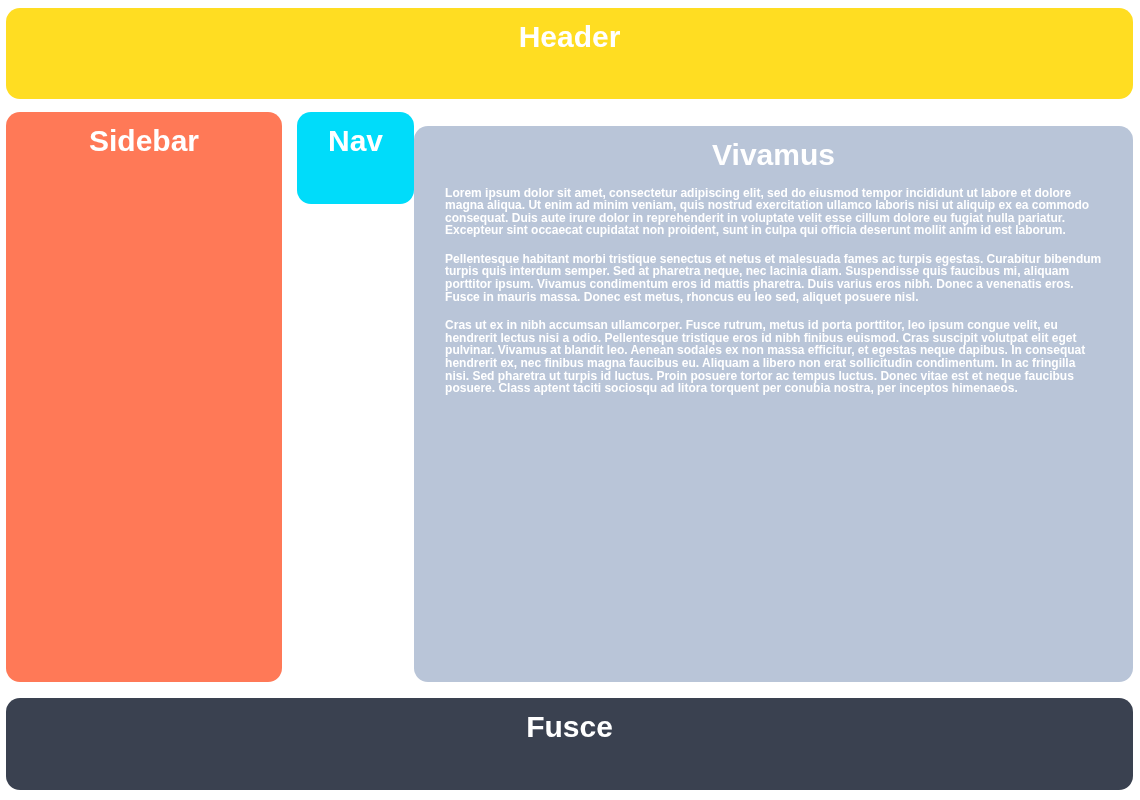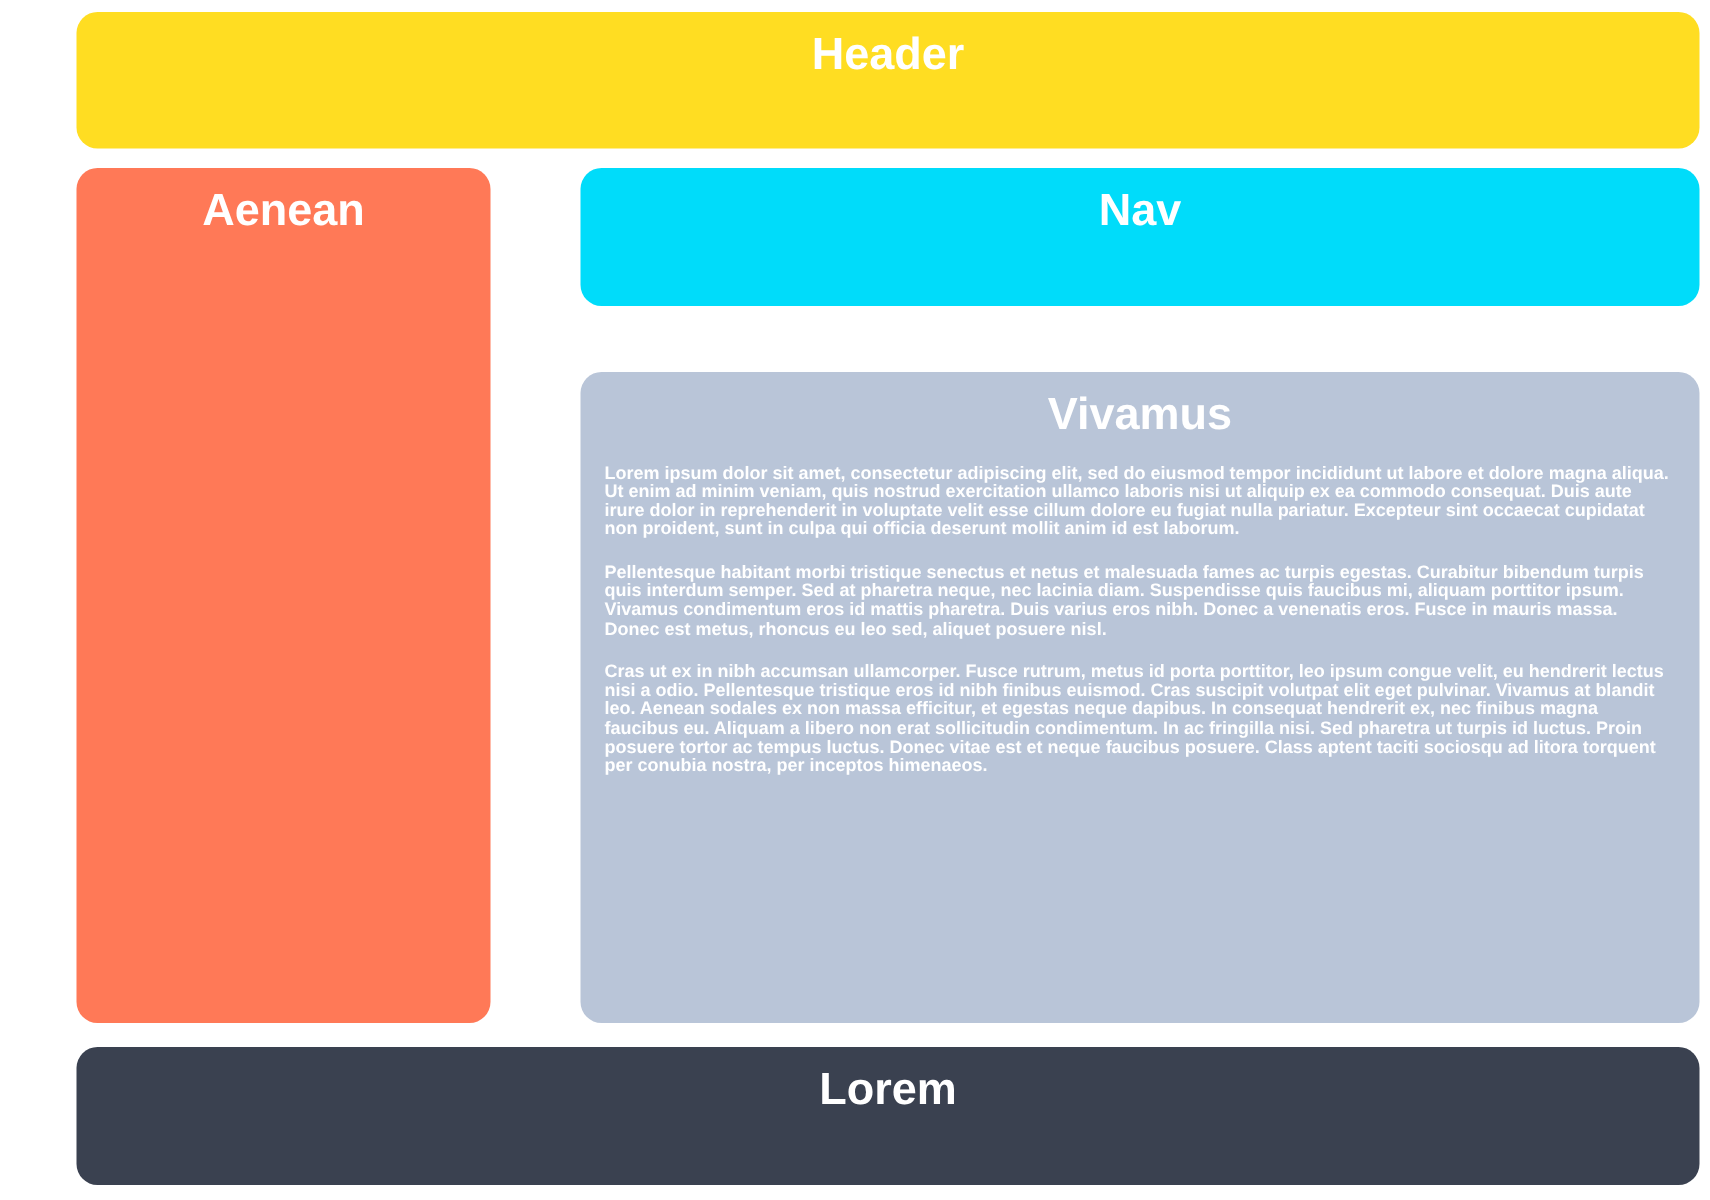--- a/index.html
+++ b/index.html
@@ -16,22 +16,21 @@
     display: flex;
     flex-direction: column;
     font-family: "Liberation Sans", sans-serif;
     font-weight: 700;
     color: #ffffff;
     background: var(--c-page_bg, #ffffff);
   }
 
   .box {
     border-radius: 14px;
-    padding: 12px 16px;
-    margin-left: 45px;
+    padding: 12px 31px;
   }
 
   .box-title {
     margin: 0;
     font-size: 30px;
     line-height: 1.15;
     font-weight: 700;
     text-align: center;
     color: var(--c-text, #ffffff);
   }
@@ -52,23 +51,22 @@
 
   .sidebar {
     width: 276px;
     flex: none;
     background: var(--c-sidebar, #FF7957);
   }
 
   .main-col {
     flex: 1;
     display: flex;
-    flex-direction: column;
+    flex-direction: row;
     min-width: 0;
-    gap: 30px;
   }
 
   .nav {
     height: 92px;
     flex: none;
     background: var(--c-nav, #00DCFA);
   }
 
   .article {
     flex: 1;
@@ -102,36 +100,36 @@
 
 <div class="page">
 
   <header class="box header">
     <h1 class="box-title">Header</h1>
   </header>
 
   <div class="middle">
 
     <aside class="box sidebar">
-      <h1 class="box-title">Aenean</h1>
+      <h1 class="box-title">Sidebar</h1>
     </aside>
 
     <div class="main-col">
 
       <nav class="box nav">
         <h1 class="box-title">Nav</h1>
       </nav>
 
       <article class="box article">
         <h1 class="box-title">Vivamus</h1>
         <p>Lorem ipsum dolor sit amet, consectetur adipiscing elit, sed do eiusmod tempor incididunt ut labore et dolore magna aliqua. Ut enim ad minim veniam, quis nostrud exercitation ullamco laboris nisi ut aliquip ex ea commodo consequat. Duis aute irure dolor in reprehenderit in voluptate velit esse cillum dolore eu fugiat nulla pariatur. Excepteur sint occaecat cupidatat non proident, sunt in culpa qui officia deserunt mollit anim id est laborum.</p>
         <p>Pellentesque habitant morbi tristique senectus et netus et malesuada fames ac turpis egestas. Curabitur bibendum turpis quis interdum semper. Sed at pharetra neque, nec lacinia diam. Suspendisse quis faucibus mi, aliquam porttitor ipsum. Vivamus condimentum eros id mattis pharetra. Duis varius eros nibh. Donec a venenatis eros. Fusce in mauris massa. Donec est metus, rhoncus eu leo sed, aliquet posuere nisl.</p>
         <p>Cras ut ex in nibh accumsan ullamcorper. Fusce rutrum, metus id porta porttitor, leo ipsum congue velit, eu hendrerit lectus nisi a odio. Pellentesque tristique eros id nibh finibus euismod. Cras suscipit volutpat elit eget pulvinar. Vivamus at blandit leo. Aenean sodales ex non massa efficitur, et egestas neque dapibus. In consequat hendrerit ex, nec finibus magna faucibus eu. Aliquam a libero non erat sollicitudin condimentum. In ac fringilla nisi. Sed pharetra ut turpis id luctus. Proin posuere tortor ac tempus luctus. Donec vitae est et neque faucibus posuere. Class aptent taciti sociosqu ad litora torquent per conubia nostra, per inceptos himenaeos.</p>
       </article>
 
     </div>
   </div>
 
   <footer class="box footer">
-    <h1 class="box-title">Lorem</h1>
+    <h1 class="box-title">Fusce</h1>
   </footer>
 
 </div>
 
 </body></html>

